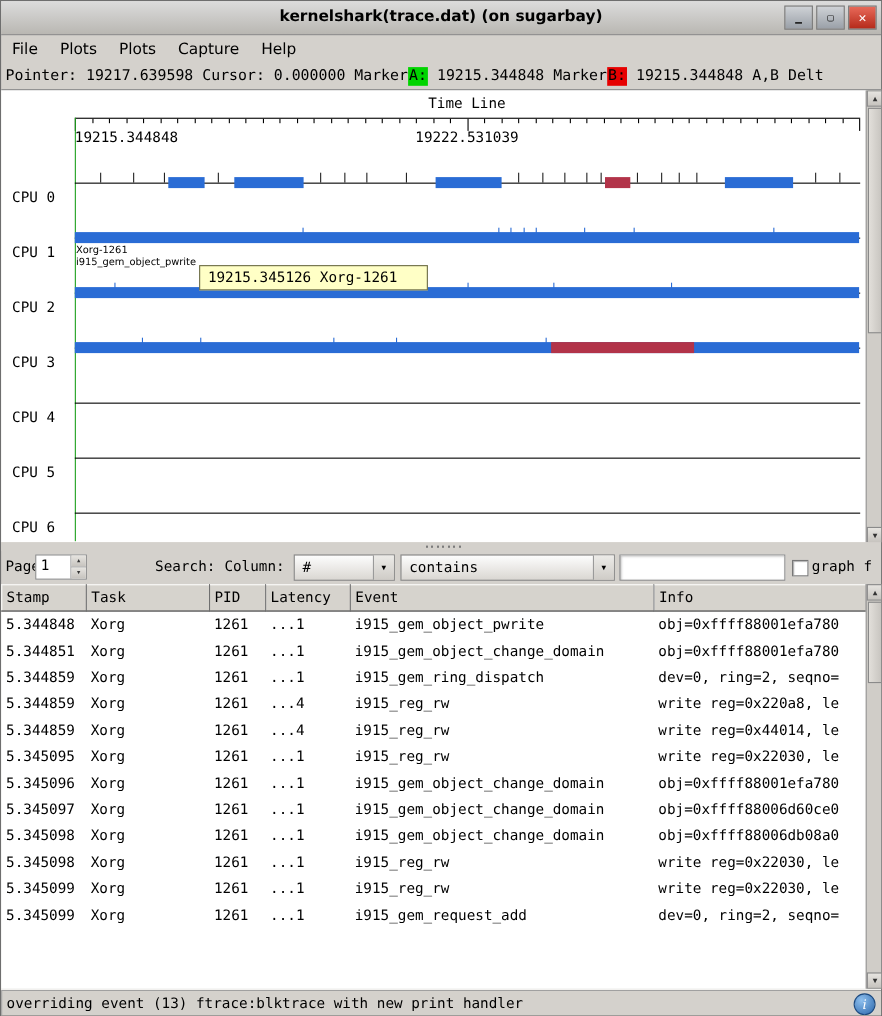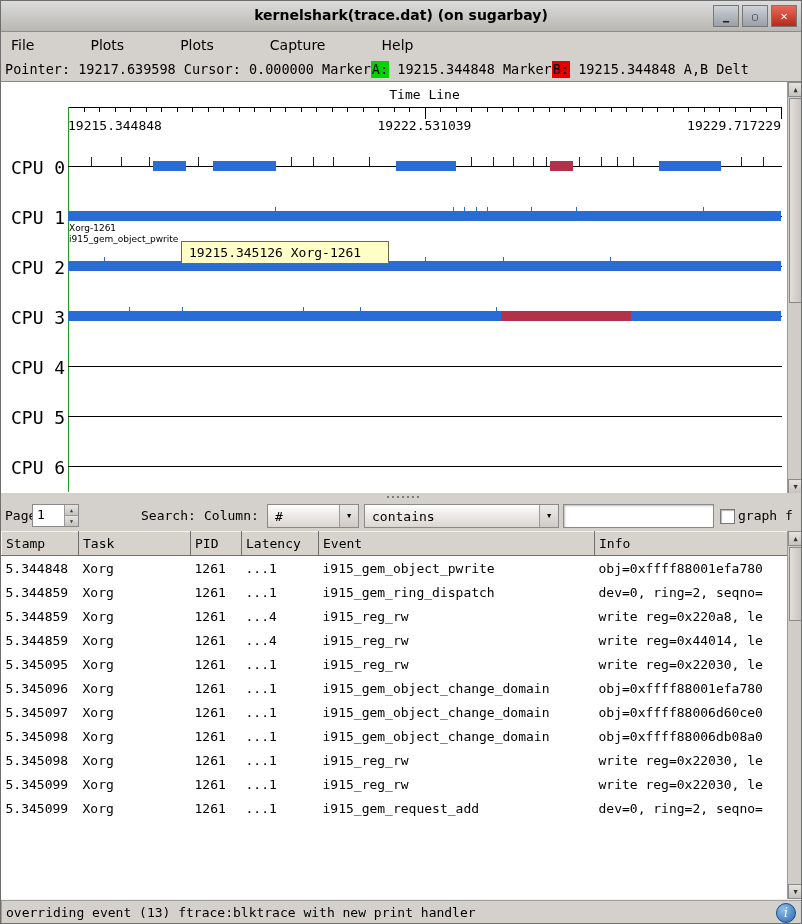--- a/index.html
+++ b/index.html
@@ -10,36 +10,36 @@
             background:linear-gradient(#dcdcdc,#b9b7b2);border-bottom:1px solid #8c8c8c;text-decoration:underline;}
   .title{position:absolute;left:0;right:0;top:6px;text-align:center;
          font-family:"DejaVu Sans",sans-serif;font-weight:bold;font-size:14px;}
   .winbtns{position:absolute;right:4px;top:4px;display:flex;}
   .winbtn{width:24px;height:20px;margin-left:3px;border:1px solid #777;
           background:linear-gradient(#cfd2d6,#9aa0a8);display:flex;align-items:center;justify-content:center;
           font-size:10px;color:#222;}
   .winbtn.close{background:linear-gradient(#e86a5a,#b52a1a);color:#fff;font-size:12px;}
   
   .menubar{position:absolute;left:0;top:30px;width:100%;height:27px;display:flex;align-items:center;
-           font-family:"DejaVu Sans",sans-serif;font-size:14px;gap:36px;}
+           font-family:"DejaVu Sans",sans-serif;font-size:14px;}
   .menu-item{padding:4px 10px;}
   
   .infobar{position:absolute;left:0;top:57px;width:100%;height:23px;line-height:23px;
            font-size:13.5px;white-space:nowrap;overflow:hidden;padding-left:4px;box-sizing:border-box;}
   .badge{display:inline-block;padding:0 1px;line-height:17px;}
   
   .graph-area{position:absolute;left:0;top:80px;width:802px;height:412px;background:#fff;
               border-top:1px solid #888;box-sizing:border-box;overflow:hidden;}
   .timeline-title{position:absolute;left:67px;top:5px;width:713px;text-align:center;font-size:13px;}
   .ruler-line{position:absolute;left:67px;top:25px;width:714px;height:1px;background:#000;}
   .ruler-tick{position:absolute;top:26px;width:1px;background:#000;}
   .time-label{position:absolute;top:36px;left:67px;width:713px;font-size:13px;}
   .tl-mid{text-align:center;} .tl-end{text-align:right;}
   .marker-line{position:absolute;left:67px;top:25px;width:1px;height:385px;}
-  .cpu-label{position:absolute;left:10px;font-size:18px;}
+  .cpu-label{position:absolute;left:10px;font-size:13px;margin-top:16px;}
   .cpu-baseline{position:absolute;left:67px;width:714px;height:1px;background:#000;}
   .event-tick{position:absolute;width:1px;height:9px;}
   .task-bar{position:absolute;height:10px;}
   .annotation{position:absolute;left:68px;top:141px;font-family:"DejaVu Sans",sans-serif;
               font-size:9px;line-height:11px;}
   .hover-tip{position:absolute;left:180px;top:159px;width:208px;height:23px;box-sizing:border-box;
              background:#ffffc6;border:1px solid #6b6b46;font-size:13px;line-height:21px;padding-left:7px;}
   
   .vscroll{position:absolute;right:0;top:0;width:16px;background:#d0cdc8;border-left:1px solid #9a9a9a;box-sizing:border-box;}
   .sb-btn{position:absolute;left:0;width:100%;height:15px;background:linear-gradient(#e6e4e0,#c6c3be);
@@ -160,21 +160,20 @@
         <div class="ruler-tick" style="left: 687px; height: 4px;"></div>
         <div class="ruler-tick" style="left: 702.5px; height: 4px;"></div>
         <div class="ruler-tick" style="left: 718px; height: 4px;"></div>
         <div class="ruler-tick" style="left: 733.5px; height: 4px;"></div>
         <div class="ruler-tick" style="left: 749px; height: 4px;"></div>
         <div class="ruler-tick" style="left: 764.5px; height: 4px;"></div>
         <div class="ruler-tick" style="left: 780px; height: 11px;"></div>
       </div>
     <div class="time-label tl-start">19215.344848</div>
     <div class="time-label tl-mid">19222.531039</div>
-    <div class="time-label tl-end">19229.717229</div>
     <div class="marker-line" style="background: rgb(29, 160, 29);"></div>
     <div>
         <div class="cpu-label" style="top: 75px;">CPU 0</div>
         <div class="cpu-baseline" style="top: 84px;"></div>
         <div class="event-tick" style="left: 89.816px; top: 75px; background: rgb(34, 34, 34);"></div>
         <div class="event-tick" style="left: 119.762px; top: 75px; background: rgb(34, 34, 34);"></div>
         <div class="event-tick" style="left: 148.282px; top: 75px; background: rgb(34, 34, 34);"></div>
         <div class="event-tick" style="left: 196.766px; top: 75px; background: rgb(34, 34, 34);"></div>
         <div class="event-tick" style="left: 290.169px; top: 75px; background: rgb(34, 34, 34);"></div>
         <div class="event-tick" style="left: 312.272px; top: 75px; background: rgb(34, 34, 34);"></div>
@@ -294,20 +293,28 @@
       <tbody>
           <tr>
             <td class="c0">5.344848</td>
             <td class="c1">Xorg</td>
             <td class="c2">1261</td>
             <td class="c3">...1</td>
             <td class="c4">i915_gem_object_pwrite</td>
             <td class="c5">obj=0xffff88001efa780</td>
           </tr>
           <tr>
+            <td class="c0">5.344851</td>
+            <td class="c1">Xorg</td>
+            <td class="c2">1261</td>
+            <td class="c3">...1</td>
+            <td class="c4">i915_gem_object_change_domain</td>
+            <td class="c5">obj=0xffff88001efa780</td>
+          </tr>
+          <tr>
             <td class="c0">5.344859</td>
             <td class="c1">Xorg</td>
             <td class="c2">1261</td>
             <td class="c3">...1</td>
             <td class="c4">i915_gem_ring_dispatch</td>
             <td class="c5">dev=0, ring=2, seqno=</td>
           </tr>
           <tr>
             <td class="c0">5.344859</td>
             <td class="c1">Xorg</td>

